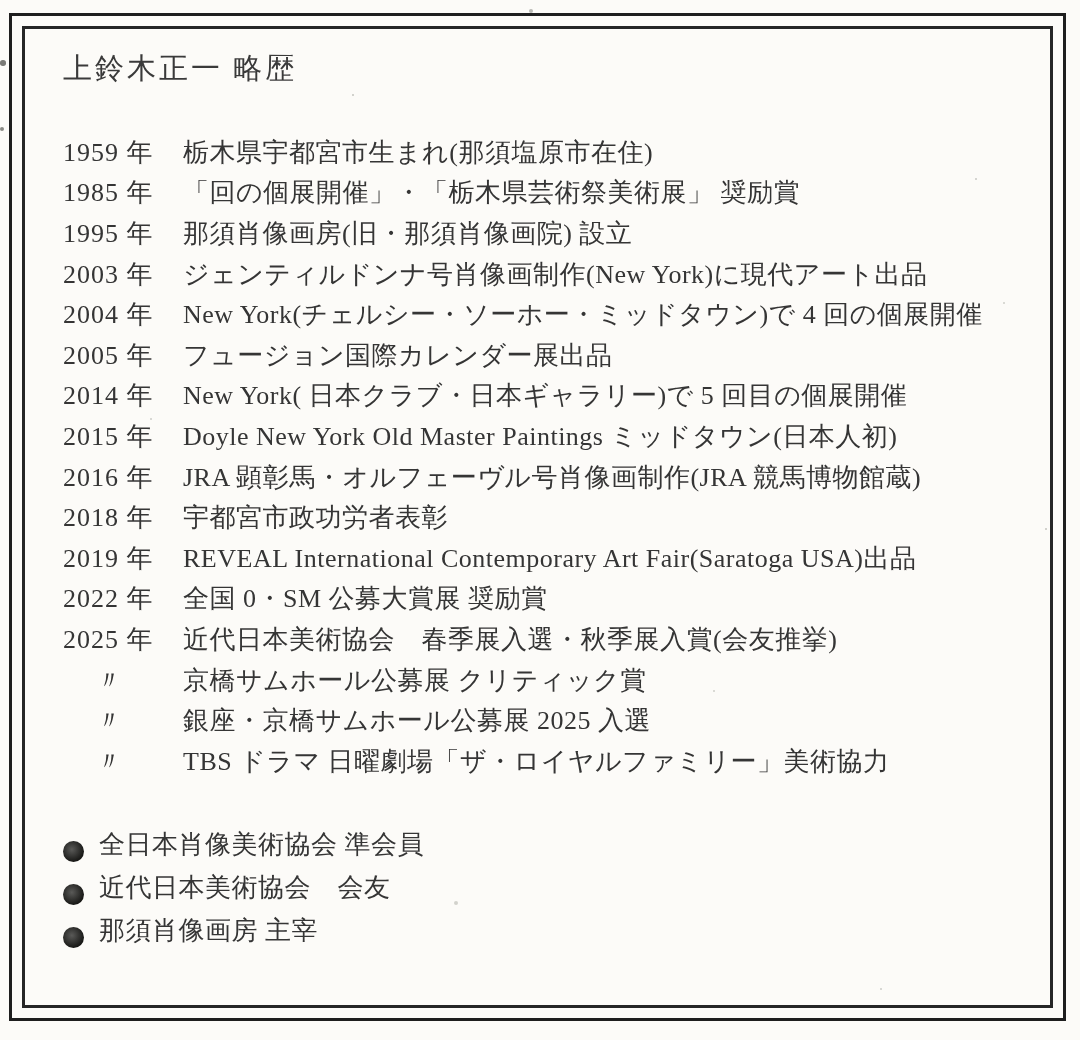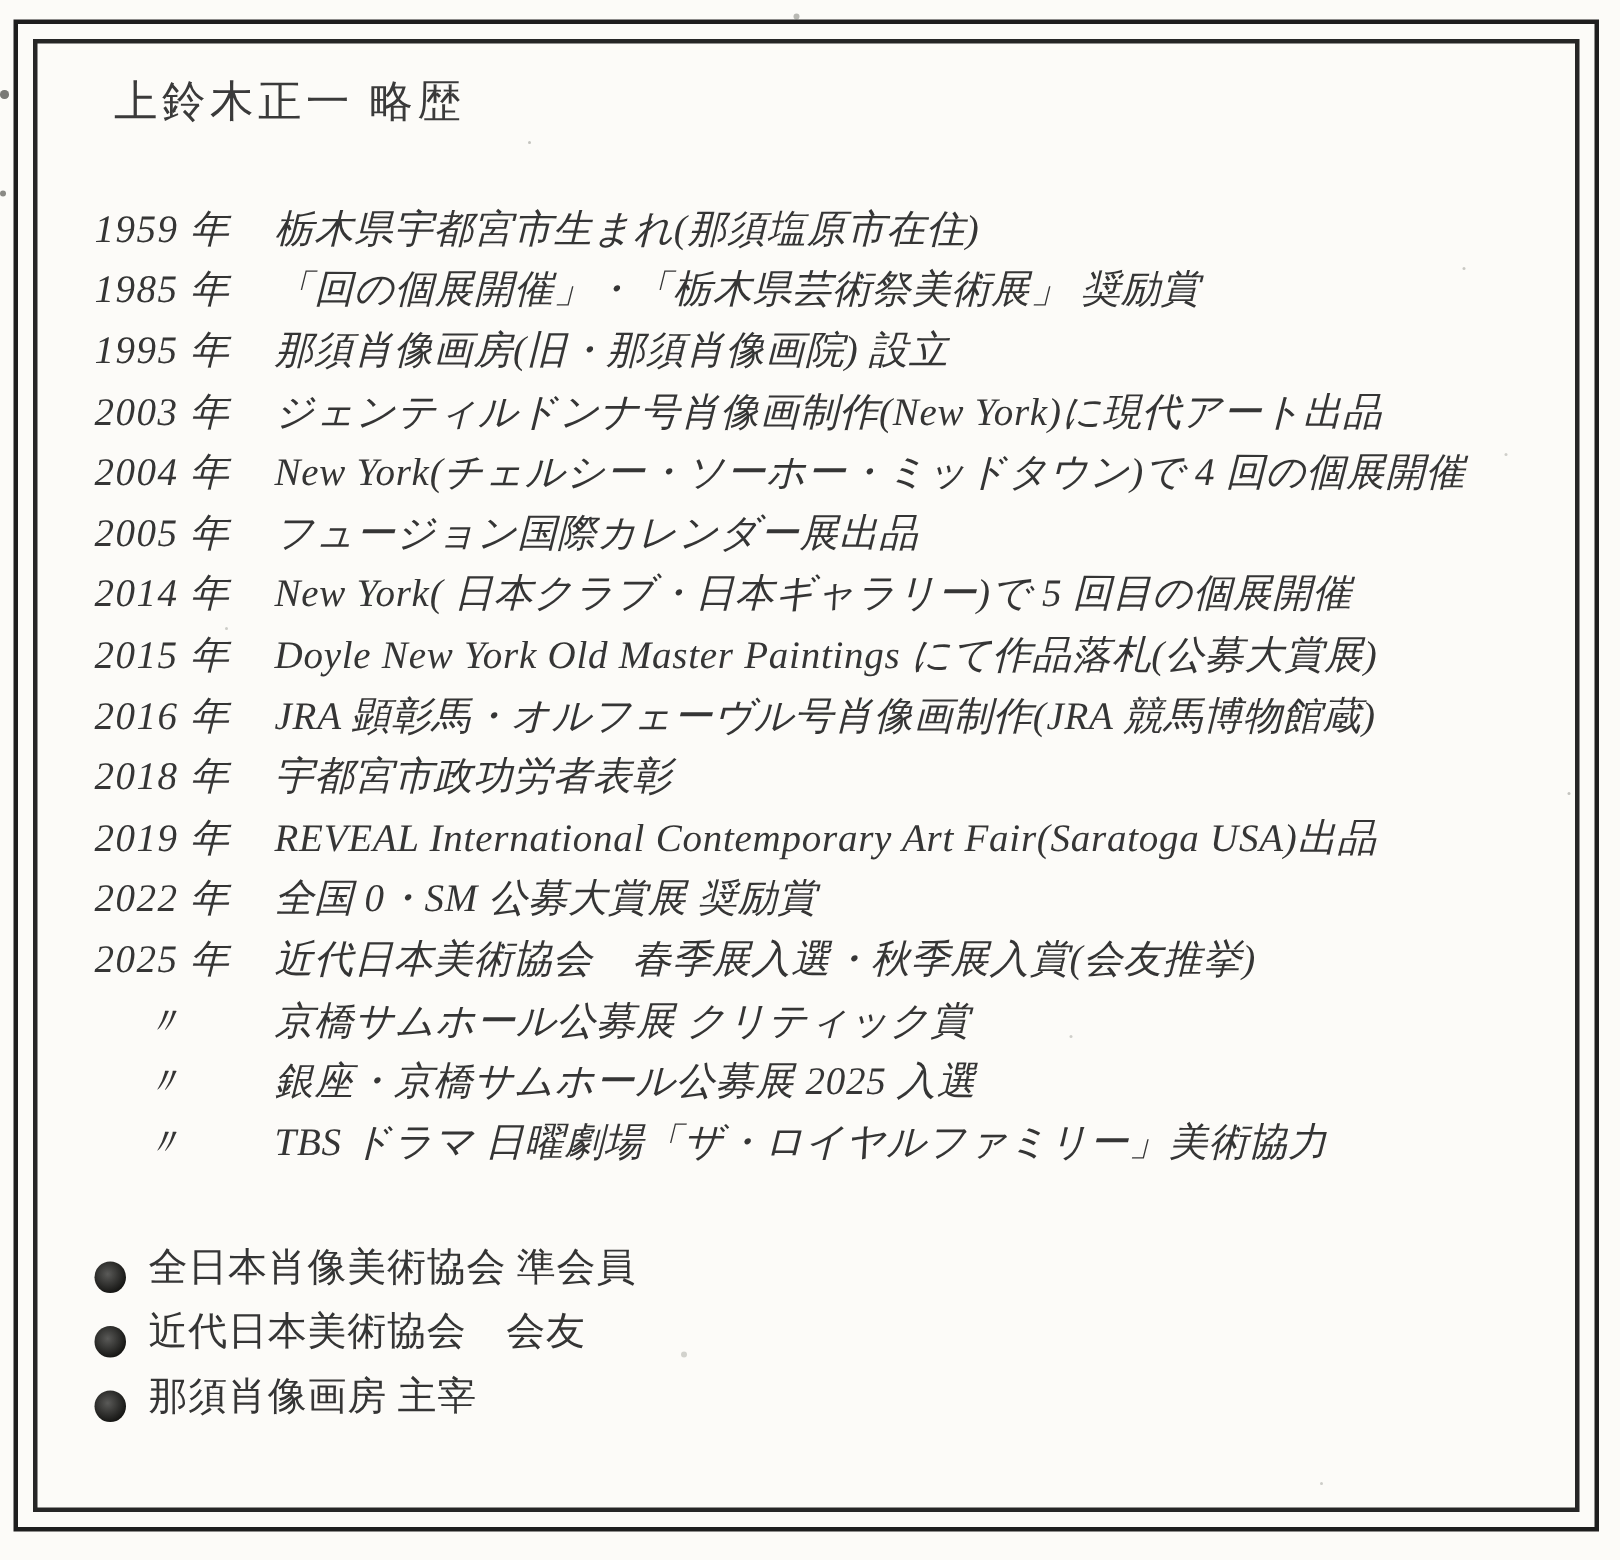--- a/index.html
+++ b/index.html
@@ -38,23 +38,22 @@
   }
   .content {
     position:absolute; inset:0;
     padding:22px 28px 0 38px;
   }
   .doc-title {
     font-size:29px;
     letter-spacing:3px;
     line-height:34px;
     color:#3a3a3a;
-    margin-left:13px;
   }
-  .timeline { margin-top:47px;font-style:italic; }
+  .timeline { margin-top:47px; }
   .row {
     display:flex;
     align-items:center;
     height:40.6px;
     font-size:26px;
     white-space:nowrap;
   }
   .row .year {
     flex:0 0 120px;
     letter-spacing:1px;
@@ -113,21 +112,21 @@
         <div class="row">
           <span class="year">2005 年</span>
           <span class="desc">フュージョン国際カレンダー展出品</span>
         </div>
         <div class="row">
           <span class="year">2014 年</span>
           <span class="desc">New York( 日本クラブ・日本ギャラリー)で 5 回目の個展開催</span>
         </div>
         <div class="row">
           <span class="year">2015 年</span>
-          <span class="desc">Doyle New York Old Master Paintings にて作品落札(公募大賞展)</span>
+          <span class="desc">Doyle New York Old Master Paintings ミッドタウン(日本人初)</span>
         </div>
         <div class="row">
           <span class="year">2016 年</span>
           <span class="desc">JRA 顕彰馬・オルフェーヴル号肖像画制作(JRA 競馬博物館蔵)</span>
         </div>
         <div class="row">
           <span class="year">2018 年</span>
           <span class="desc">宇都宮市政功労者表彰</span>
         </div>
         <div class="row">

